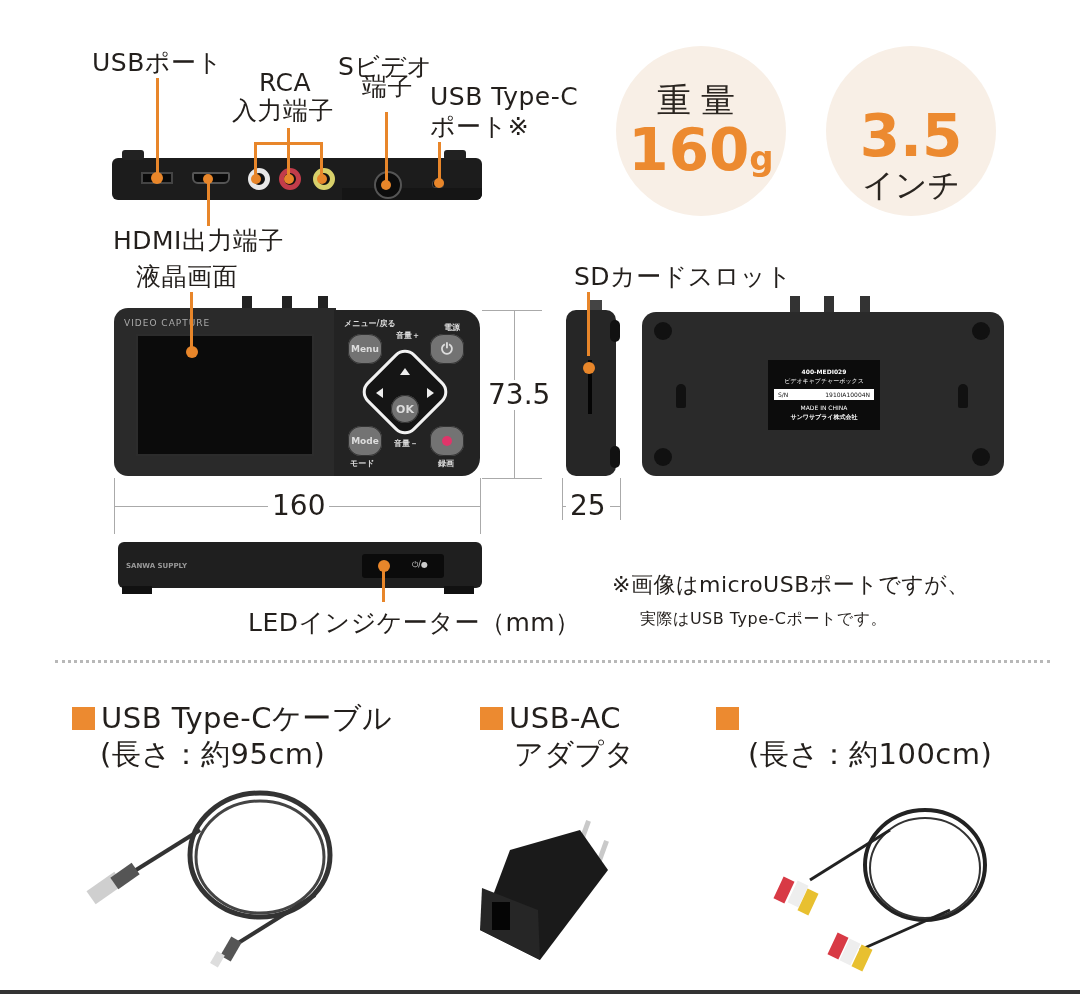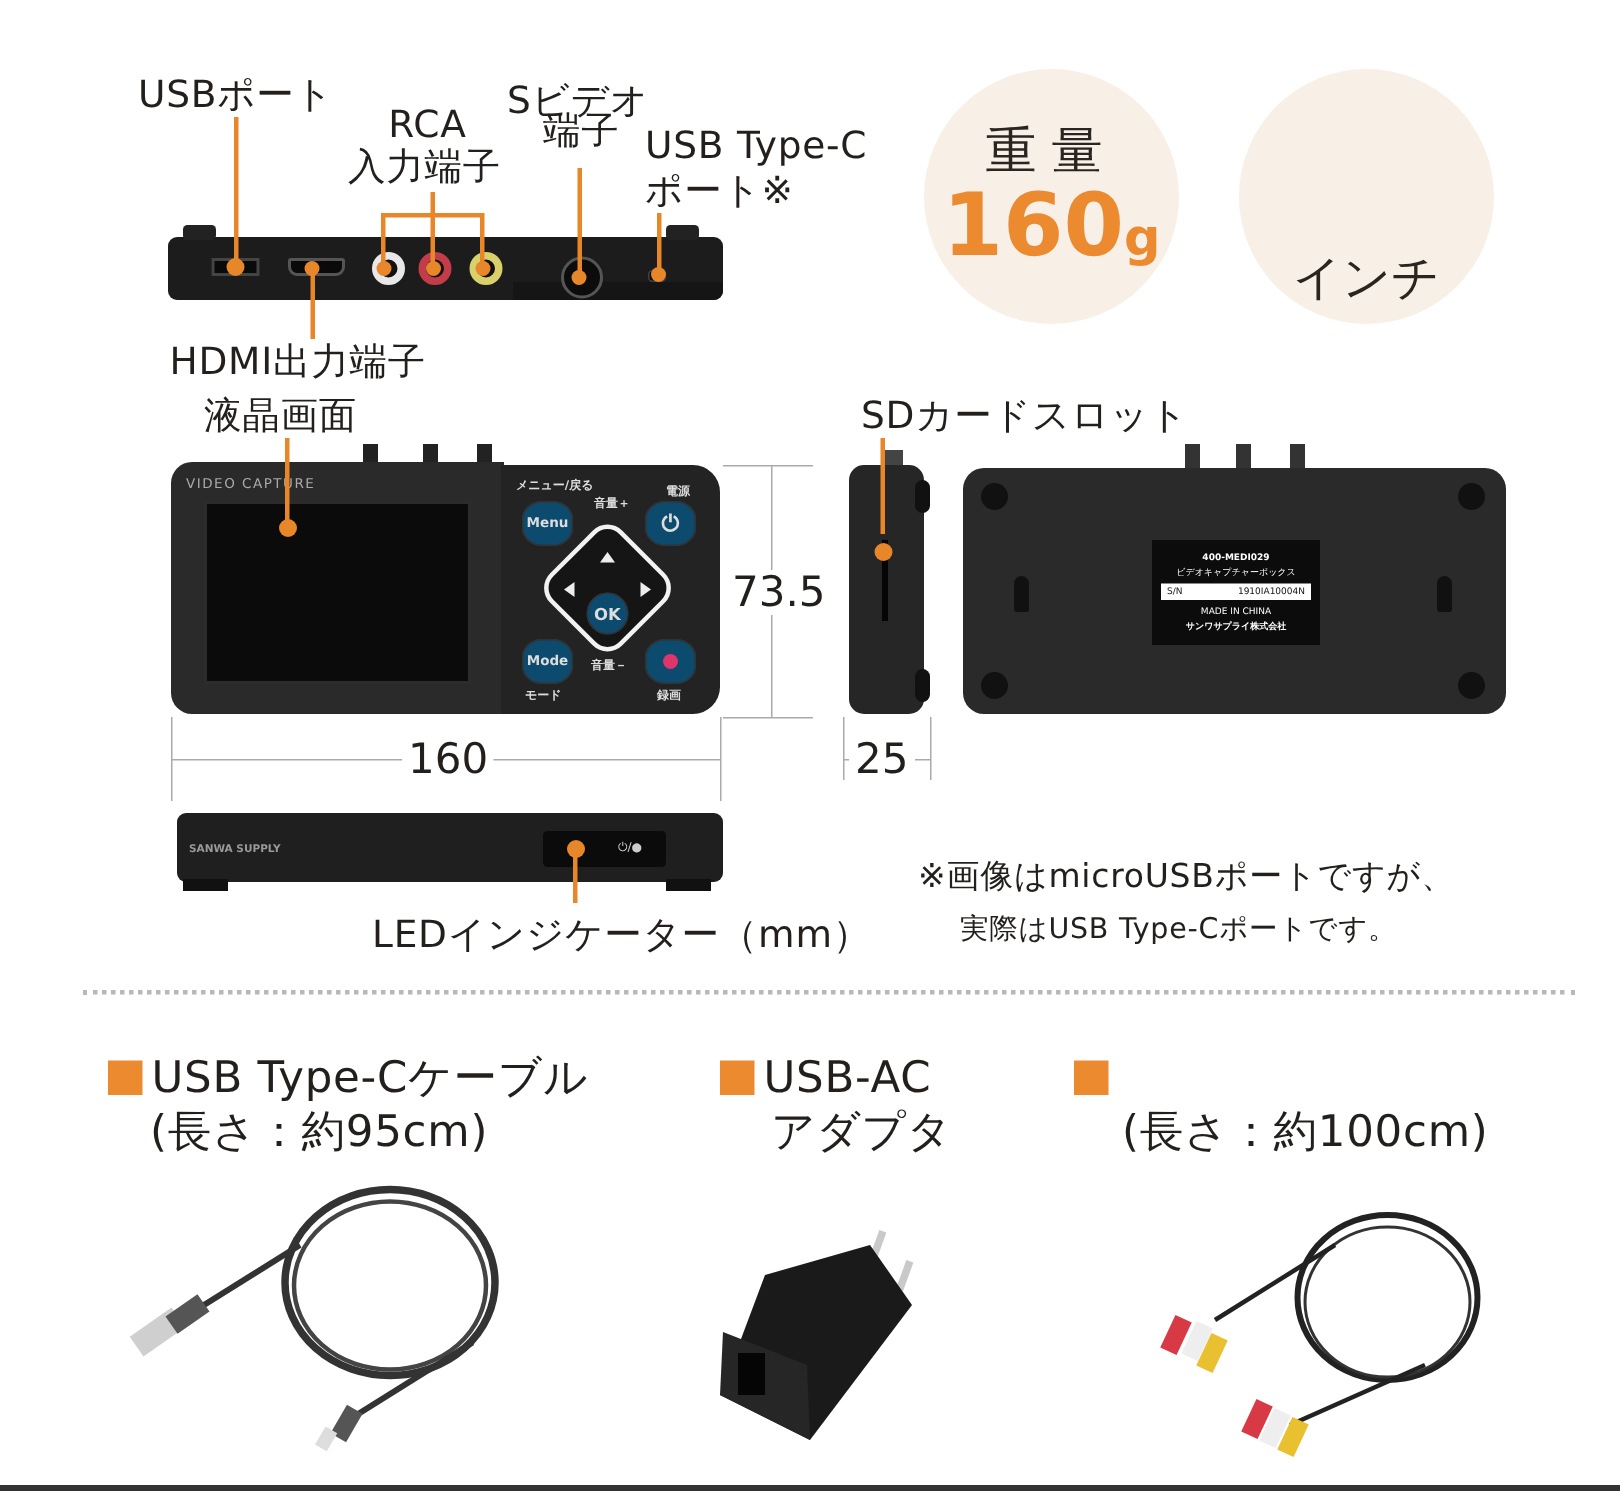--- a/index.html
+++ b/index.html
@@ -17,21 +17,21 @@
   .badge { position: absolute; width: 170px; height: 170px; border-radius: 50%; background: #f8efe6; text-align: center; }
   .badge .k { position: absolute; left: 0; right: 0; font-size: 34px; letter-spacing: 10px; color: #2a2520; }
   .badge .v { position: absolute; left: 0; right: 0; font-weight: bold; color: #ec8a30; }
 
   
   .dev { position: absolute; background: #1e1e1e; border-radius: 8px; }
   .port { position: absolute; }
   .rca { position: absolute; width: 22px; height: 22px; border-radius: 50%; border: 5px solid #ddd; background: #111; }
 
   .screen { position: absolute; background: #0b0b0b; border: 2px solid #2c2c2c; }
-  .btn { position: absolute; border-radius: 40% 40% 40% 40%; background: #0c4a6e; color: #ddd; font-size: 9px; font-weight: bold; display: flex; align-items: center; justify-content: center; box-shadow: inset 0 0 0 1px #333; }
+  .btn { position: absolute; border-radius: 40% 40% 40% 40%; background: #737373; color: #ddd; font-size: 9px; font-weight: bold; display: flex; align-items: center; justify-content: center; box-shadow: inset 0 0 0 1px #333; }
   .tiny { position: absolute; font-size: 8px; color: #ddd; font-weight: bold; white-space: nowrap; }
 
   .divider { position: absolute; left: 55px; right: 30px; top: 660px; border-top: 3px dotted #b8b8b8; }
 
   .acc-title { position: absolute; font-size: 29px; line-height: 36px; color: #231f1c; white-space: nowrap; letter-spacing: 0.5px; }
   .acc-sq { display: inline-block; width: 23px; height: 23px; background: #ec8a30; margin-right: 6px; vertical-align: -2px; }
   .bottom-bar { position: absolute; left: 0; right: 0; bottom: 0; height: 4px; background: #333; }
 </style>
 </head>
 <body>
@@ -79,20 +79,21 @@
     <div class="dot" style="left:203px;top:174px;width:10px;height:10px;"></div>
 </div>
 
 <div class="badge" style="left:616px;top:46px;">
   <div class="k" style="top:32px;">重量</div>
   <div class="v" style="top:72px;font-size:58px;line-height:64px;">
     <span>160</span><span style="font-size:34px;">g</span>
   </div>
 </div>
 <div class="badge" style="left:826px;top:46px;">
+  <div class="v" style="top:58px;font-size:58px;line-height:64px;">3.5</div>
   <div class="abs" style="left:0;right:0;top:118px;font-size:32px;color:#2a2520;">インチ</div>
 </div>
 
 <div class="lbl" style="left:136px;top:262px;">液晶画面</div>
 <div>
 
   <div class="abs" style="left:242px;top:296px;width:10px;height:14px;background:#222;"></div>
   <div class="abs" style="left:282px;top:296px;width:10px;height:14px;background:#222;"></div>
   <div class="abs" style="left:318px;top:296px;width:10px;height:14px;background:#222;"></div>
 
@@ -187,21 +188,21 @@
   <div class="abs" style="left:122px;top:586px;width:30px;height:8px;background:#111;"></div>
   <div class="abs" style="left:444px;top:586px;width:30px;height:8px;background:#111;"></div>
   <div class="dot" style="left:378px;top:560px;"></div>
   <div class="lead" style="left:382px;top:566px;width:3px;height:36px;"></div>
 </div>
 <div class="lbl" style="left:248px;top:608px;">
   <span>LEDインジケーター</span><span>（mm）</span>
 </div>
 
 <div class="lbl" style="left:612px;top:570px;font-size:22px;">※画像はmicroUSBポートですが、</div>
-<div class="lbl" style="left:640px;top:604px;font-size:19px;">実際はUSB Type-Cポートです。</div>
+<div class="lbl" style="left:640px;top:604px;font-size:16px;">実際はUSB Type-Cポートです。</div>
 
 <div class="divider"></div>
 
 <div class="acc-title" style="left:72px;top:700px;">
   <span class="acc-sq"></span><span>USB Type-Cケーブル</span>
 </div>
 <div class="acc-title" style="left:100px;top:736px;">(長さ：約95cm)</div>
 
 <div class="acc-title" style="left:480px;top:700px;">
   <span class="acc-sq"></span><span>USB-AC</span>

